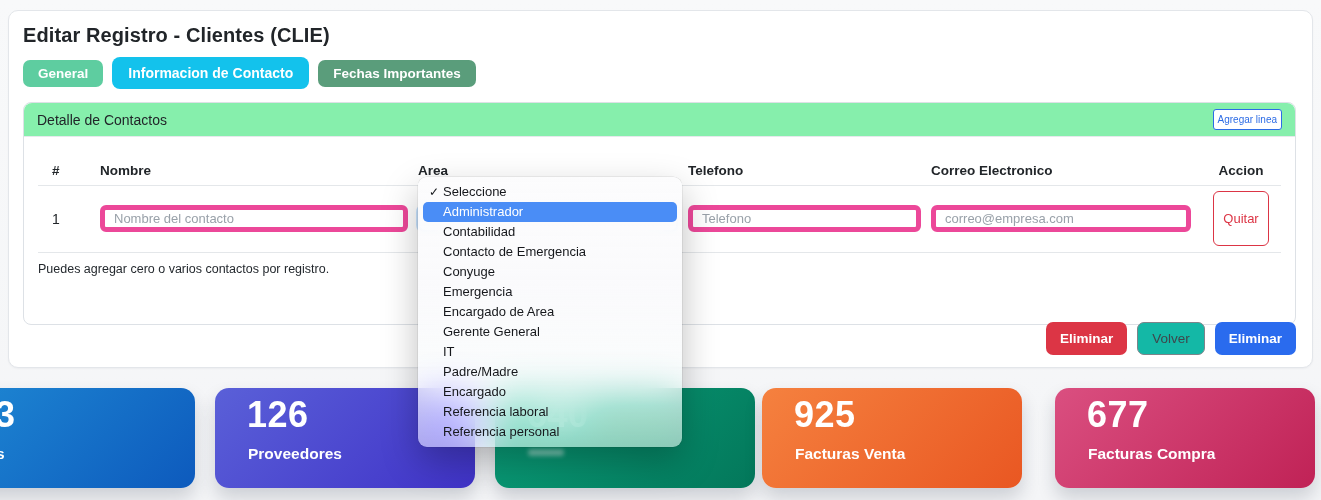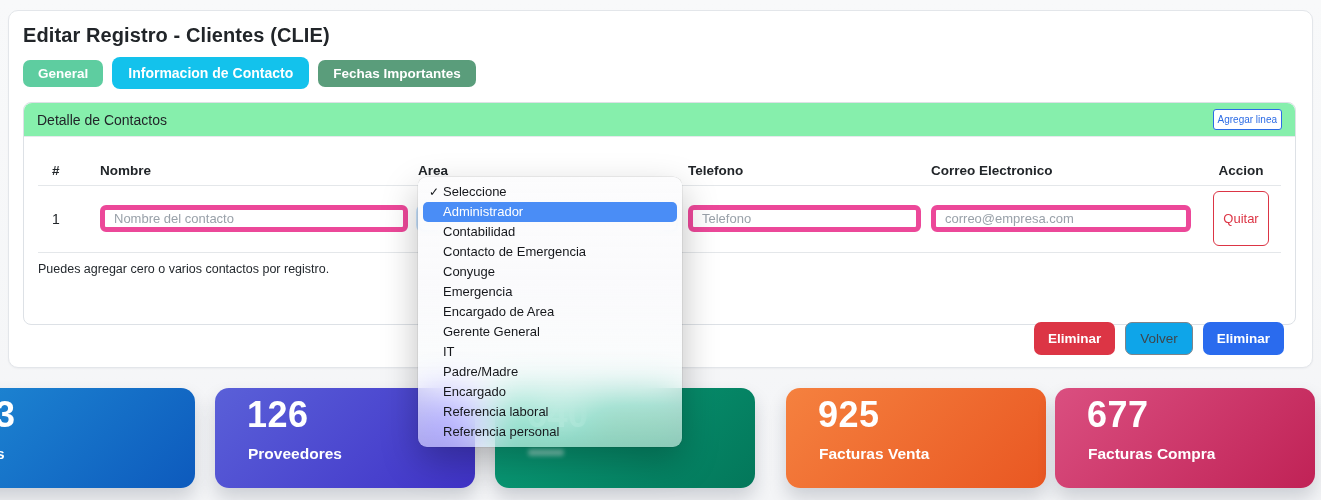--- a/index.html
+++ b/index.html
@@ -64,25 +64,25 @@
   .select-box {
     width:100%; height:27px; background:#fff; border-radius:7px;
     border:2px solid #79aef8; box-shadow:0 0 0 2px rgba(10,132,255,.22);
   }
   .btn-outline-danger {
     background:#fff; border:1px solid #dc3545; color:#dc3545;
     font-family:inherit; font-size:13px; padding:19px 9px; border-radius:6px; cursor:pointer;
   }
   .helper-text { margin-top:9px; font-size:12.5px; color:#24292e; }
 
-  .footer-actions { position:absolute; right:28px; bottom:12px; display:flex; gap:10px; }
+  .footer-actions { position:absolute; right:16px; bottom:12px; display:flex; gap:10px; }
   .btn { font-family:inherit; font-weight:bold; font-size:13.5px;
          padding:8px 14px; border-radius:7px; cursor:pointer; border:none; }
   .btn-danger  { background:#dc3545; color:#fff; }
-  .btn-outline { background:#0ea5e9; color:#3f464c; border:1px solid #7d848a; font-weight:normal; }
+  .btn-outline { background:#14b8a6; color:#3f464c; border:1px solid #7d848a; font-weight:normal; }
   .btn-primary { background:#2a6bee; color:#fff; }
 
   
   .stat-card {
     position:absolute; top:388px; width:260px; height:100px; border-radius:14px;
     color:#fff; z-index:1; box-shadow:0 10px 18px rgba(30,40,60,.18);
     overflow:hidden;
   }
   .stat-num { position:absolute; left:32px; top:6px; font-size:36px; font-weight:bold; letter-spacing:.5px; }
   .stat-lbl { position:absolute; left:33px; top:57px; font-size:15.5px; font-weight:bold; }
@@ -170,21 +170,21 @@
   </div>
     <div class="stat-card" style="left: 215px; background: linear-gradient(135deg, rgb(90, 96, 216), rgb(64, 51, 200));">
     <div class="stat-num">126</div>
     <div class="stat-lbl">Proveedores</div>
   </div>
     <div class="stat-card" style="left: 495px; background: linear-gradient(135deg, rgb(10, 161, 123), rgb(3, 119, 90));">
     <div class="stat-num">640</div>
     <div class="stat-lbl"></div>
   <div class="blur-bar"></div>
     </div>
-    <div class="stat-card" style="left: 786px; background: linear-gradient(135deg, rgb(245, 129, 63), rgb(233, 87, 34));">
+    <div class="stat-card" style="left: 762px; background: linear-gradient(135deg, rgb(245, 129, 63), rgb(233, 87, 34));">
     <div class="stat-num">925</div>
     <div class="stat-lbl">Facturas Venta</div>
   </div>
     <div class="stat-card" style="left: 1055px; background: linear-gradient(135deg, rgb(218, 79, 128), rgb(192, 34, 86));">
     <div class="stat-num">677</div>
     <div class="stat-lbl">Facturas Compra</div>
   </div>
   </div>
 
 <div class="dropdown-menu">

